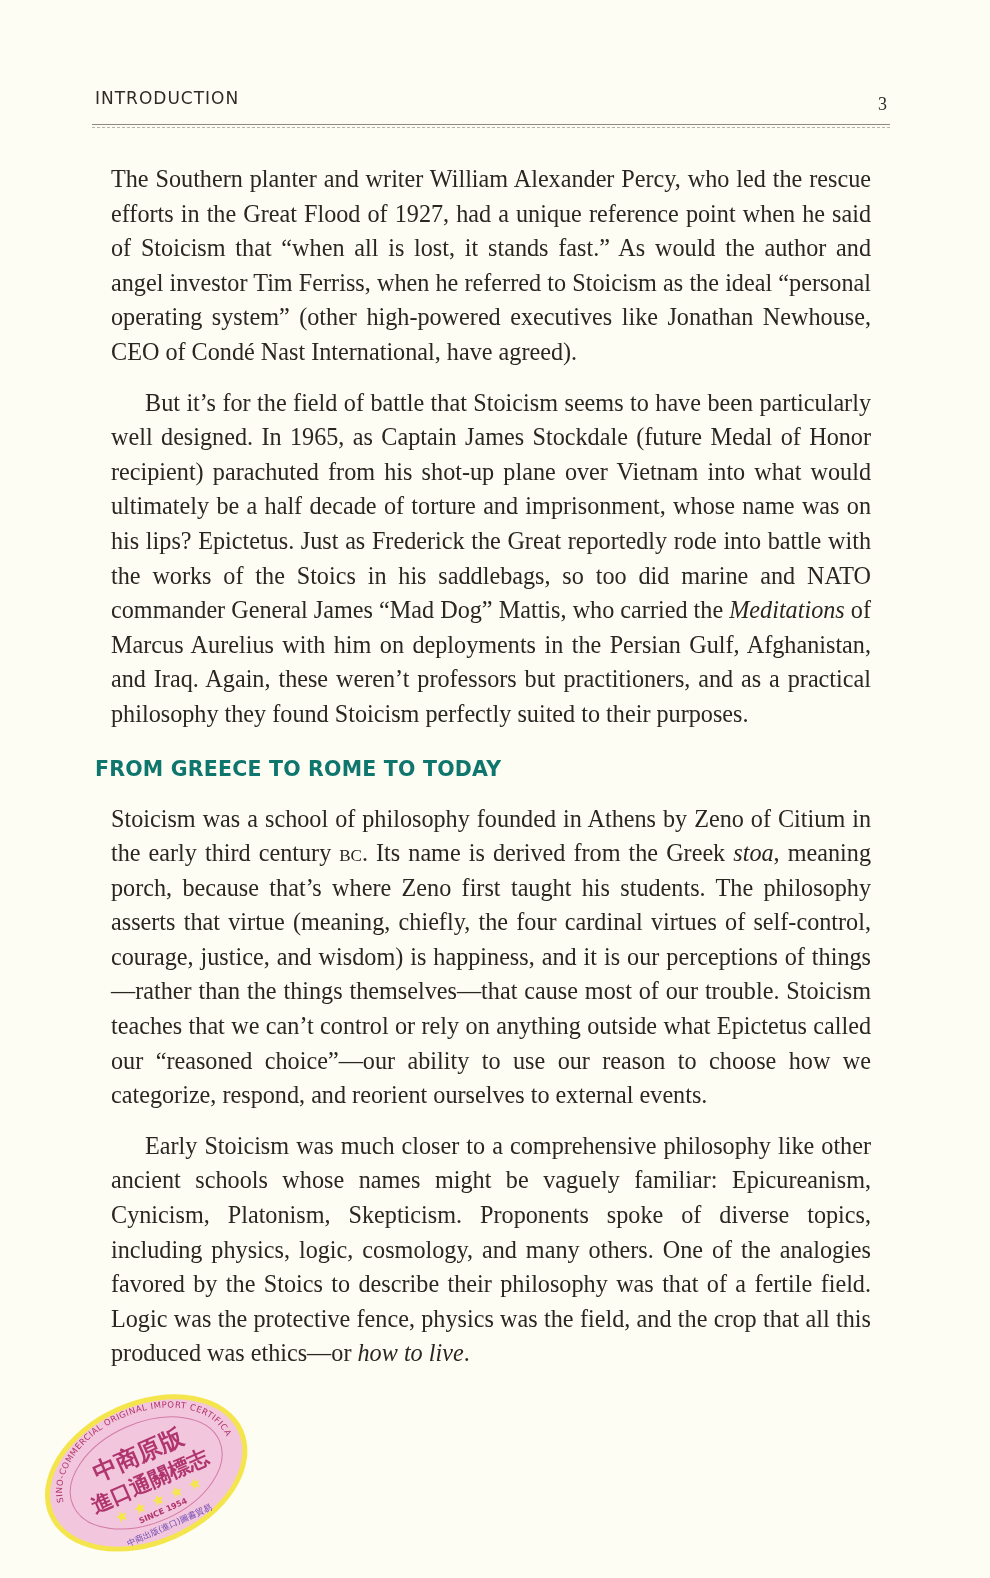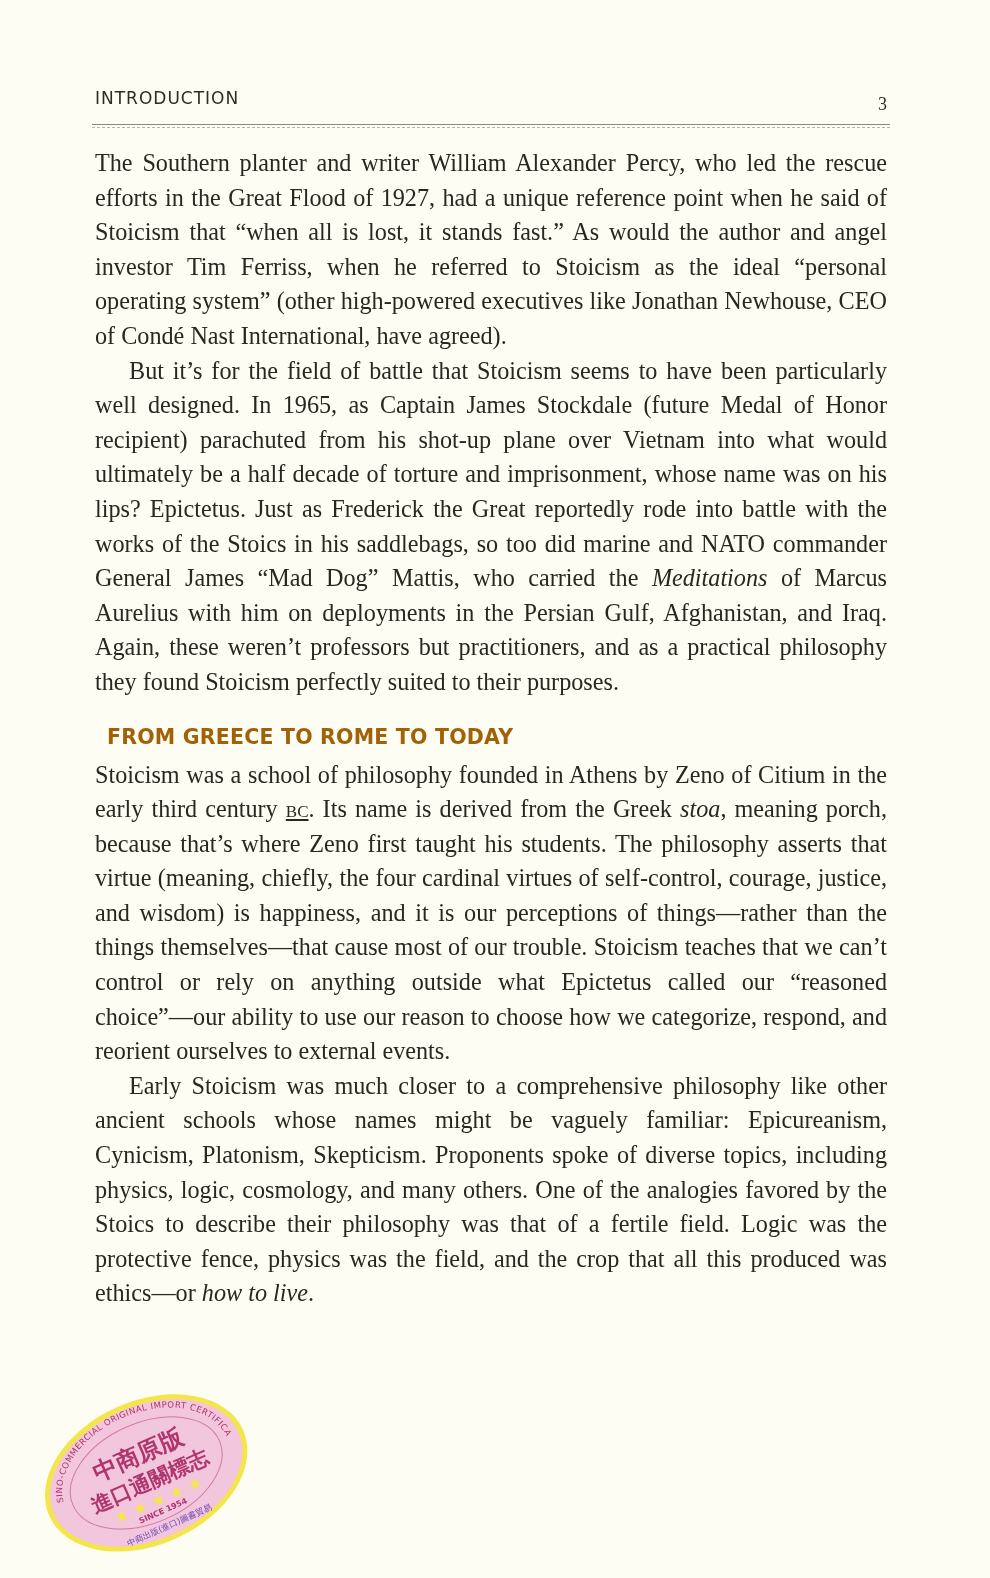--- a/index.html
+++ b/index.html
@@ -56,38 +56,37 @@
       top: 62px;
       left: 0;
       width: 792px;
       font-family: "Liberation Serif", serif;
       font-size: 24.2px;
       line-height: 34.6px;
       text-align: justify;
       hyphens: manual;
     }
     .para {
-      margin: 0;
+      margin: 16px;
     }
     .para.indent {
       text-indent: 34px;
     }
     .section-heading {
       font-family: "DejaVu Sans", sans-serif;
       font-weight: bold;
       font-size: 20.5px;
       letter-spacing: 0.2px;
-      margin: 20px 0 4px 12px;
+      margin: 20px 0 4px 0;
       line-height: 34px;
-      color: #a16207;
+      color: #0f766e;
     }
     .smallcaps {
       font-variant: small-caps;
       text-transform: lowercase;
-      text-decoration: underline;
     }
     em {
     }
     
     .stamp {
       position: absolute;
       left: 36px;
       top: 1395px;
       width: 220px;
       height: 155px;

